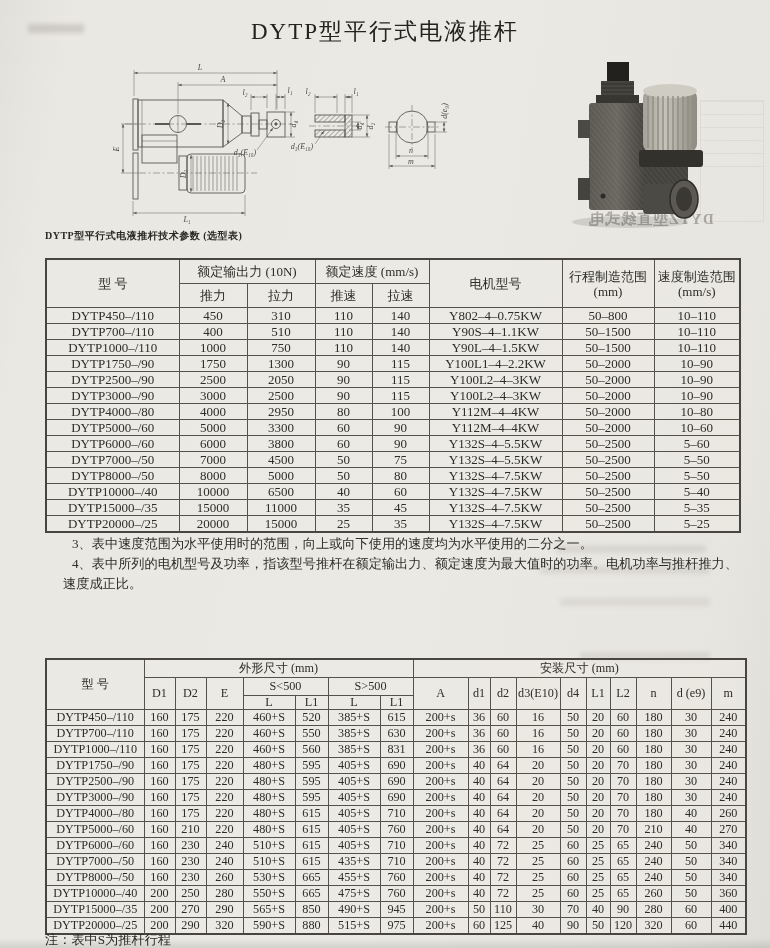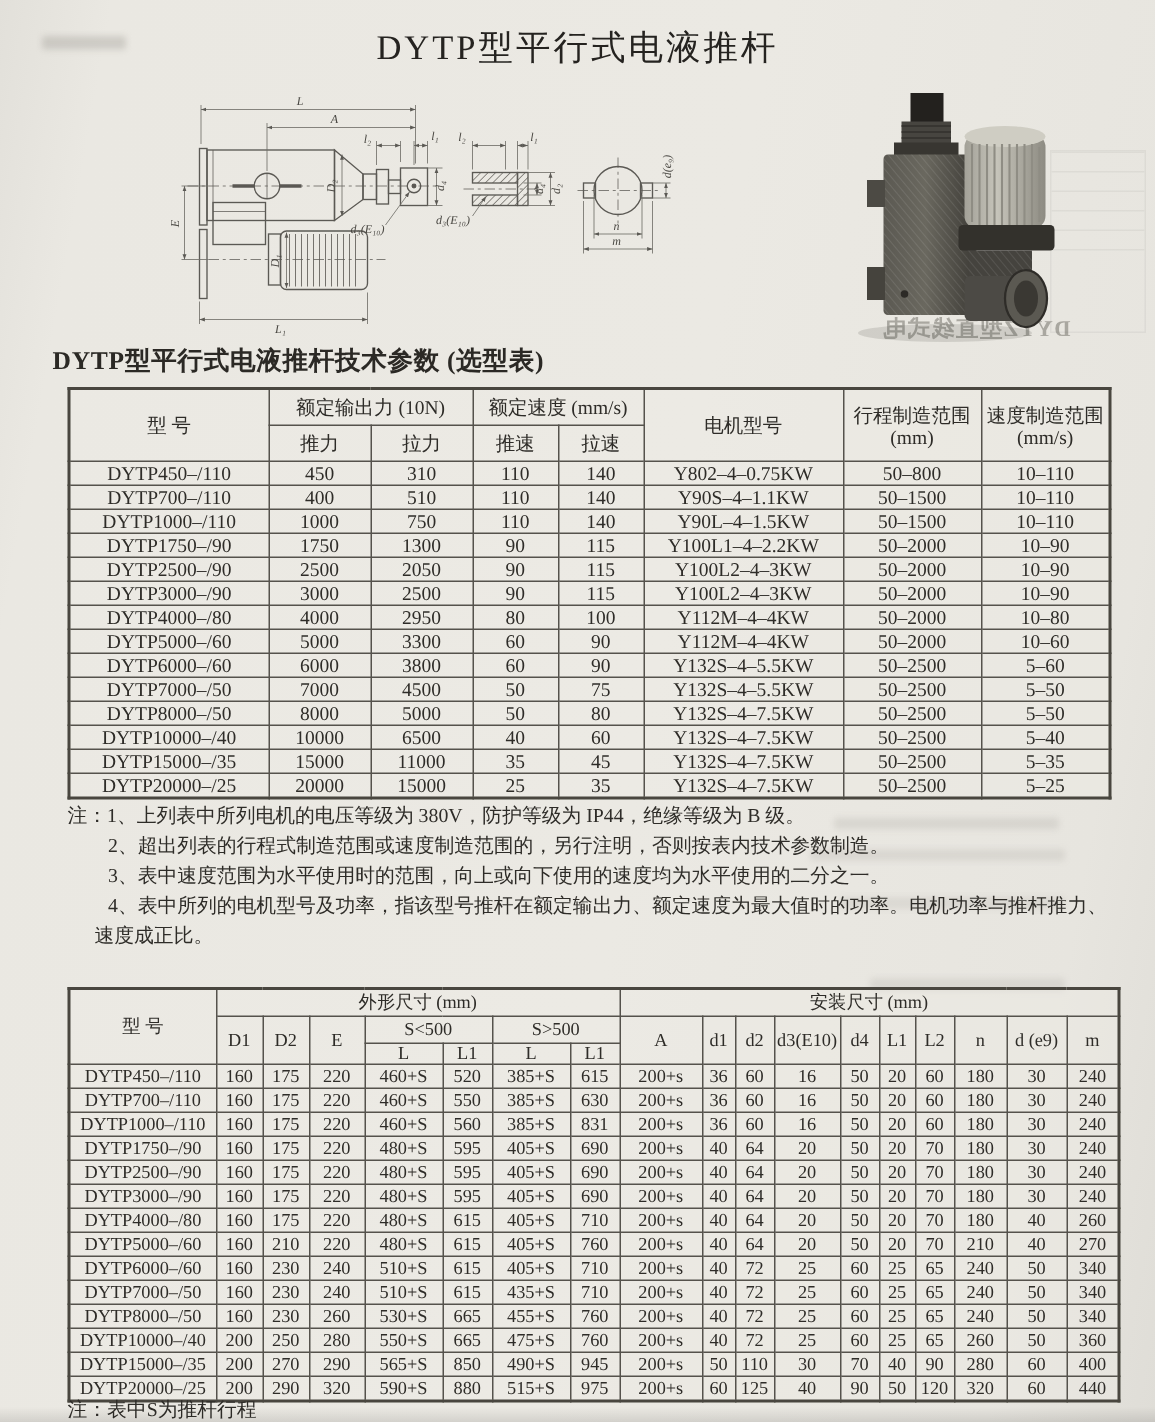--- a/index.html
+++ b/index.html
@@ -6,21 +6,21 @@
   .page{
     position:relative; width:770px; height:948px; overflow:hidden;
     background:linear-gradient(100deg,#e2e0da 0%, #eae8e2 8%, #ebe9e3 55%, #e7e5df 88%, #dfddd7 100%);
     font-family:"Liberation Serif","DejaVu Serif",serif;
     color:#2e2c28;
   }
   .page::after{content:""; position:absolute; left:0; right:0; bottom:0; height:10px;
     background:linear-gradient(to bottom, rgba(0,0,0,0), rgba(0,0,0,.10));}
   .title{position:absolute; top:16px; left:0; width:100%; text-align:center;
     font-size:23px; font-weight:normal; letter-spacing:2px; color:#252320;}
-  .section-title{position:absolute; left:35px; font-size:17px; font-weight:bold; color:#2b2925; letter-spacing:.5px;}
+  .section-title{position:absolute; left:45px; font-size:10px; font-weight:bold; color:#2b2925; letter-spacing:.5px;}
   #sec1{top:229px;} #sec2{top:633px;}
 
   
   table{border-collapse:collapse; table-layout:fixed; position:absolute; background:rgba(237,235,229,.45);}
   th,td{border:1px solid #55524c; padding:0; text-align:center; font-weight:normal;
     white-space:nowrap; overflow:hidden; color:#2e2c28;}
   .t1{left:45px; top:258px; width:694px; font-size:13px; border:2px solid #49463f;}
   .t1 thead tr:nth-child(1) th{height:23px;}
   .t1 thead tr:nth-child(2) th{height:23px;}
   .t1 tbody td{height:15px; line-height:15px;}
@@ -404,22 +404,20 @@
           <td>25</td>
           <td>35</td>
           <td>Y132S–4–7.5KW</td>
           <td>50–2500</td>
           <td>5–25</td>
         </tr>
       </tbody>
   </table>
 
   <div class="notes" id="notes-box">
-      <div class="note-line"><span>注：</span>1、上列表中所列电机的电压等级为 380V，防护等级为 IP44，绝缘等级为 B 级。</div>
-      <div class="note-line note-ind1">2、超出列表的行程式制造范围或速度制造范围的，另行注明，否则按表内技术参数制造。</div>
       <div class="note-line note-ind1">3、表中速度范围为水平使用时的范围，向上或向下使用的速度均为水平使用的二分之一。</div>
       <div class="note-line note-ind1">4、表中所列的电机型号及功率，指该型号推杆在额定输出力、额定速度为最大值时的功率。电机功率与推杆推力、</div>
       <div class="note-line note-ind2">速度成正比。</div>
     </div>
 
 
   <table class="t2">
     <colgroup>
       <col style="width:98px">
         <col style="width:31px">

